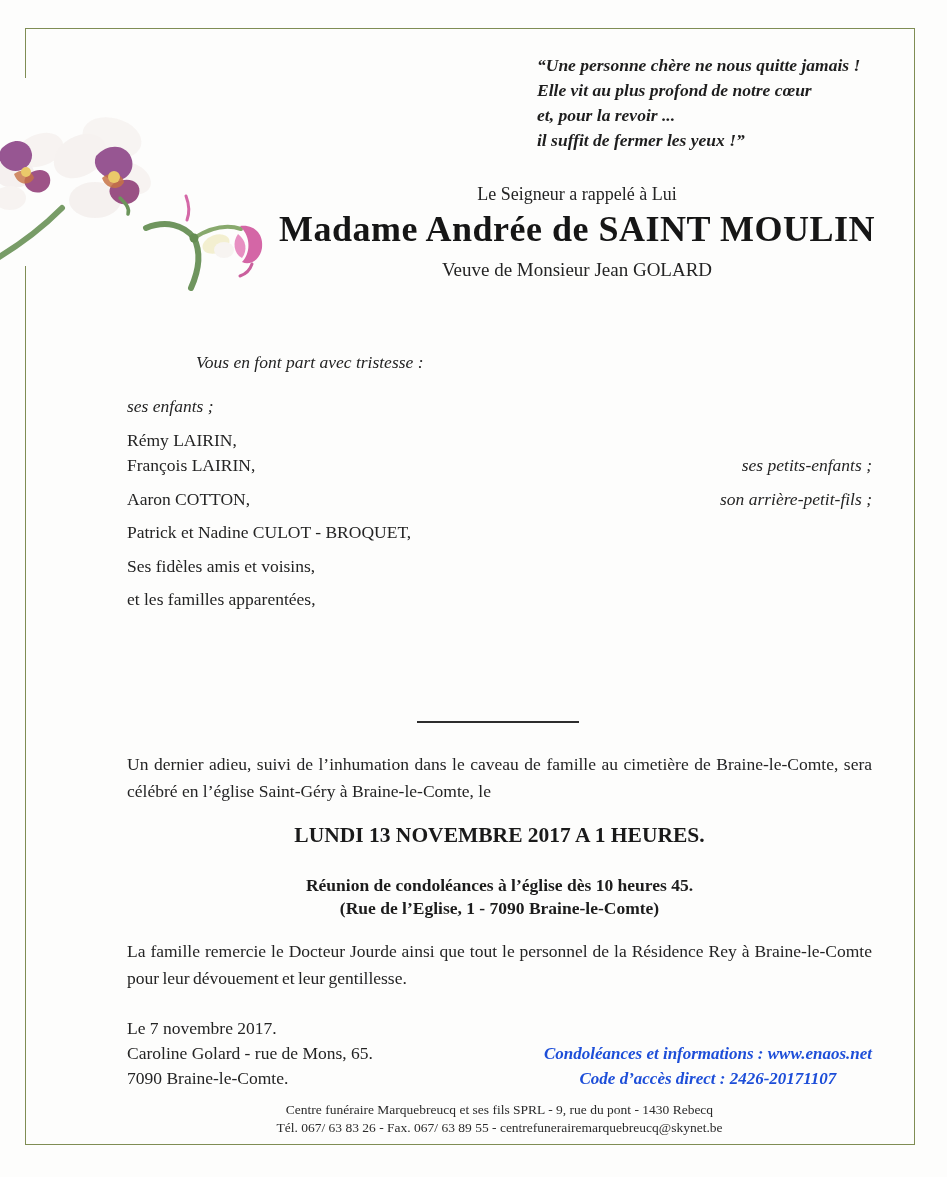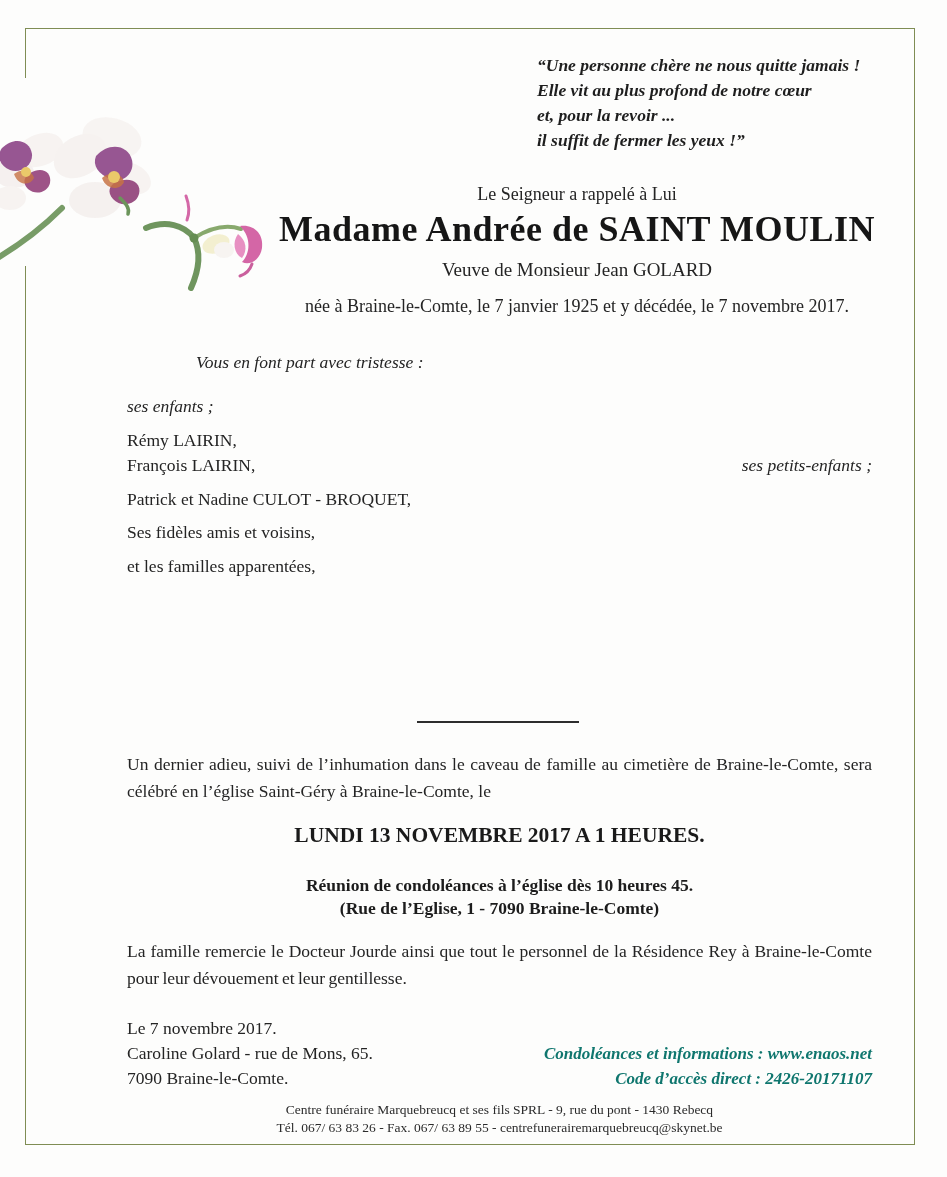--- a/index.html
+++ b/index.html
@@ -67,21 +67,21 @@
     text-align:center; font-weight:bold; font-size:17.5px; line-height:23px; color:#1c1c1c;
   }
   .para-thanks { position:absolute; left:127px; top:938px; width:745px; word-spacing:-1px; }
 
   .contact {
     position:absolute; left:127px; top:1016px; width:745px;
     display:flex; justify-content:space-between; align-items:flex-end;
     font-size:17.5px;
   }
   .contact-left { line-height:25px; }
-  .contact-right { line-height:25px; text-align:right; font-weight:bold; font-style:italic; font-size:17px; color:#0f766e; }
+  .contact-right { line-height:25px; text-align:center; font-weight:bold; font-style:italic; font-size:17px; color:#1d4ed8; }
 
   .footer {
     position:absolute; left:127px; top:1101px; width:745px;
     text-align:center; font-size:13.5px; line-height:18px; color:#2b2b2b;
   }
 </style>
 </head>
 <body>
 
 <div class="sheet">
@@ -135,38 +135,43 @@
     <div>“Une personne chère ne nous quitte jamais !</div>
     <div>Elle vit au plus profond de notre cœur</div>
     <div>et, pour la revoir ...</div>
     <div>il suffit de fermer les yeux !”</div>
   </div>
 
   <div class="header-block">
     <div class="header-intro">Le Seigneur a rappelé à Lui</div>
     <div class="deceased-name">Madame Andrée de SAINT MOULIN</div>
     <div class="widow-line">Veuve de Monsieur Jean GOLARD</div>
-    <div class="dates-line">née à Braine-le-Comte, le 7 janvier 1925 et y décédée, le 7 novembre 2017.</div>
   </div>
 
   <div class="family">
     <div class="tristesse">Vous en font part avec tristesse :</div>
 
     <div class="group">
       <div class="relation">ses enfants ;</div>
     </div>
 
     <div class="group">
       <div class="names">
         <div>Rémy LAIRIN,</div>
         <div>François LAIRIN,</div>
       </div>
       <div class="relation">ses petits-enfants ;</div>
     </div>
 
+    <div class="group">
+      <div class="names">
+        <div>Aaron COTTON,</div>
+      </div>
+      <div class="relation">son arrière-petit-fils ;</div>
+    </div>
 
     <div class="group">
       <div class="names">
         <div>Patrick et Nadine CULOT - BROQUET,</div>
       </div>
     </div>
 
     <div class="group">
       <div class="names">
         <div>Ses fidèles amis et voisins,</div>

